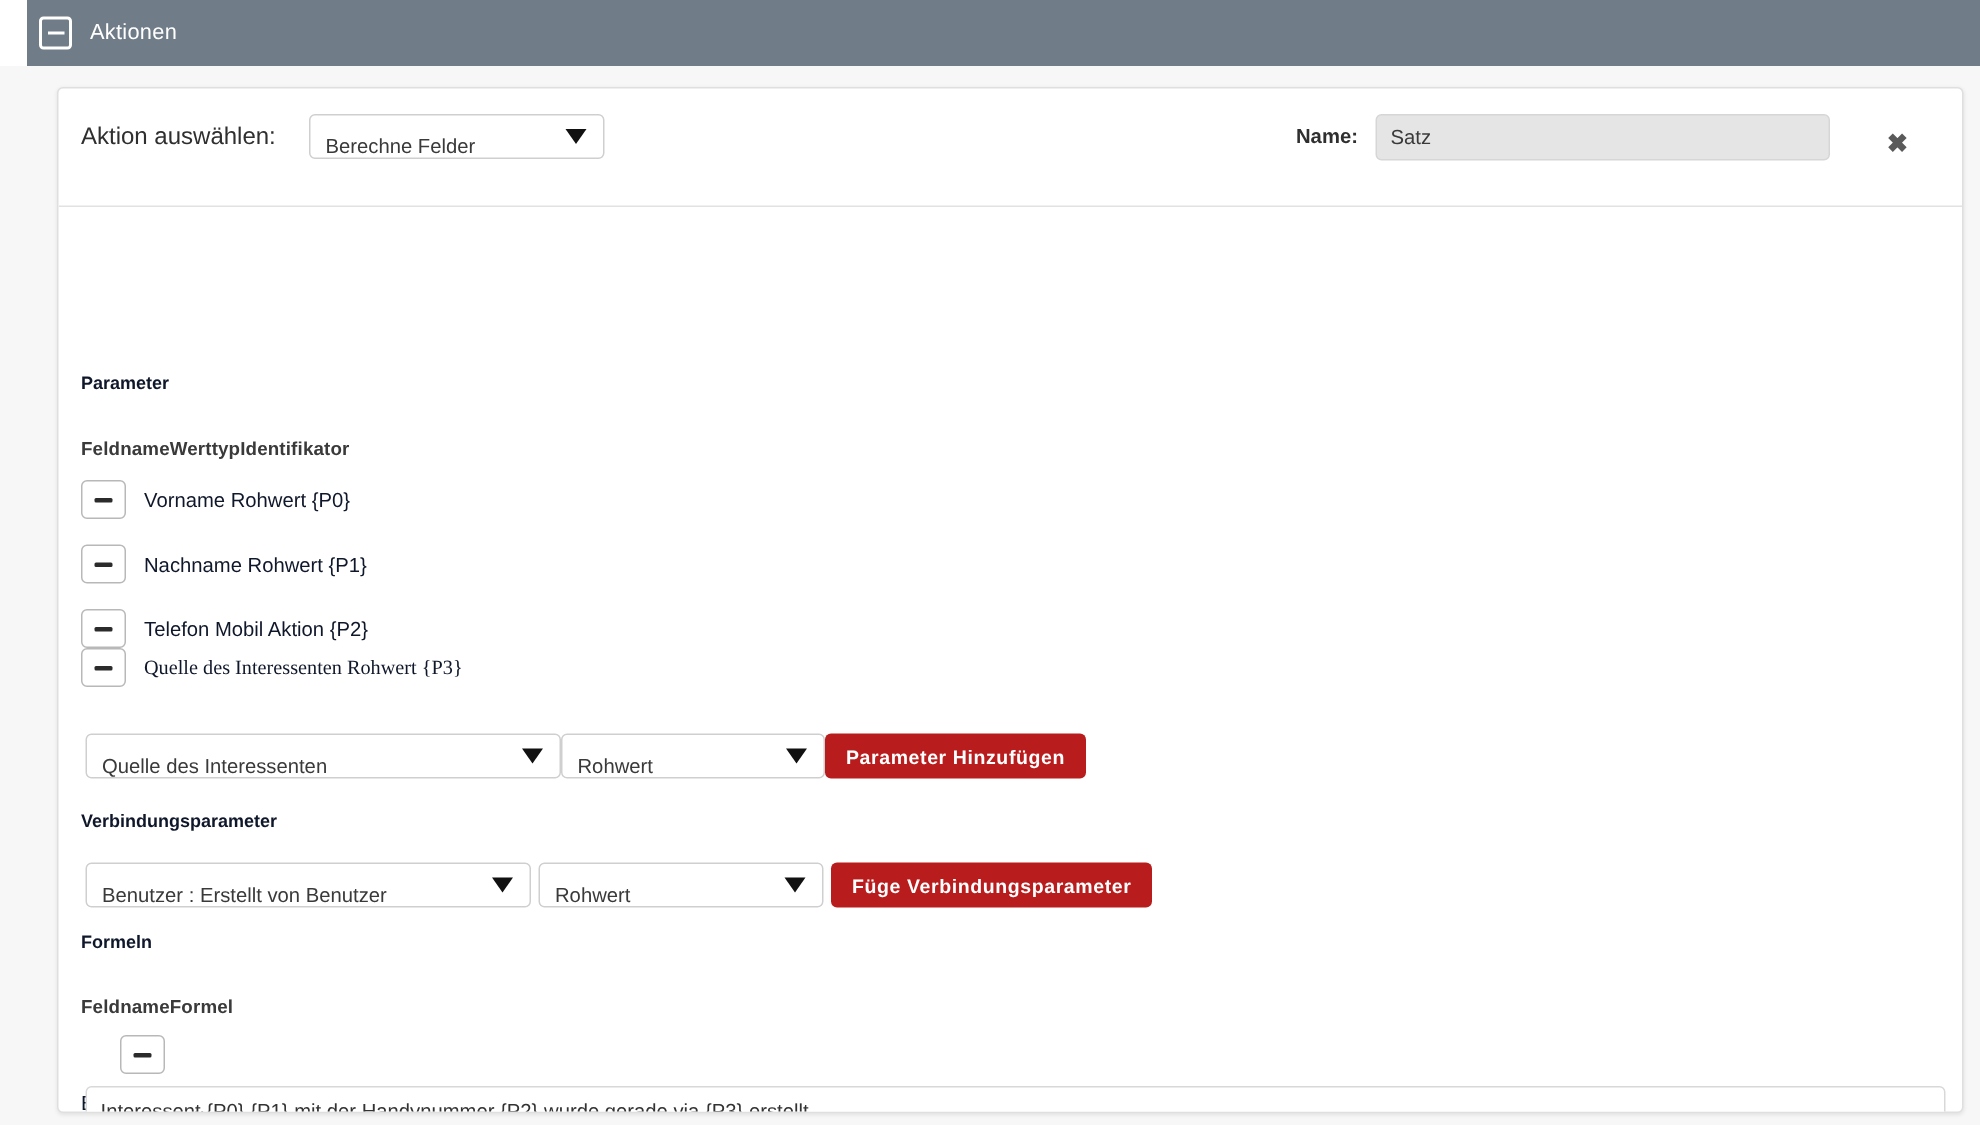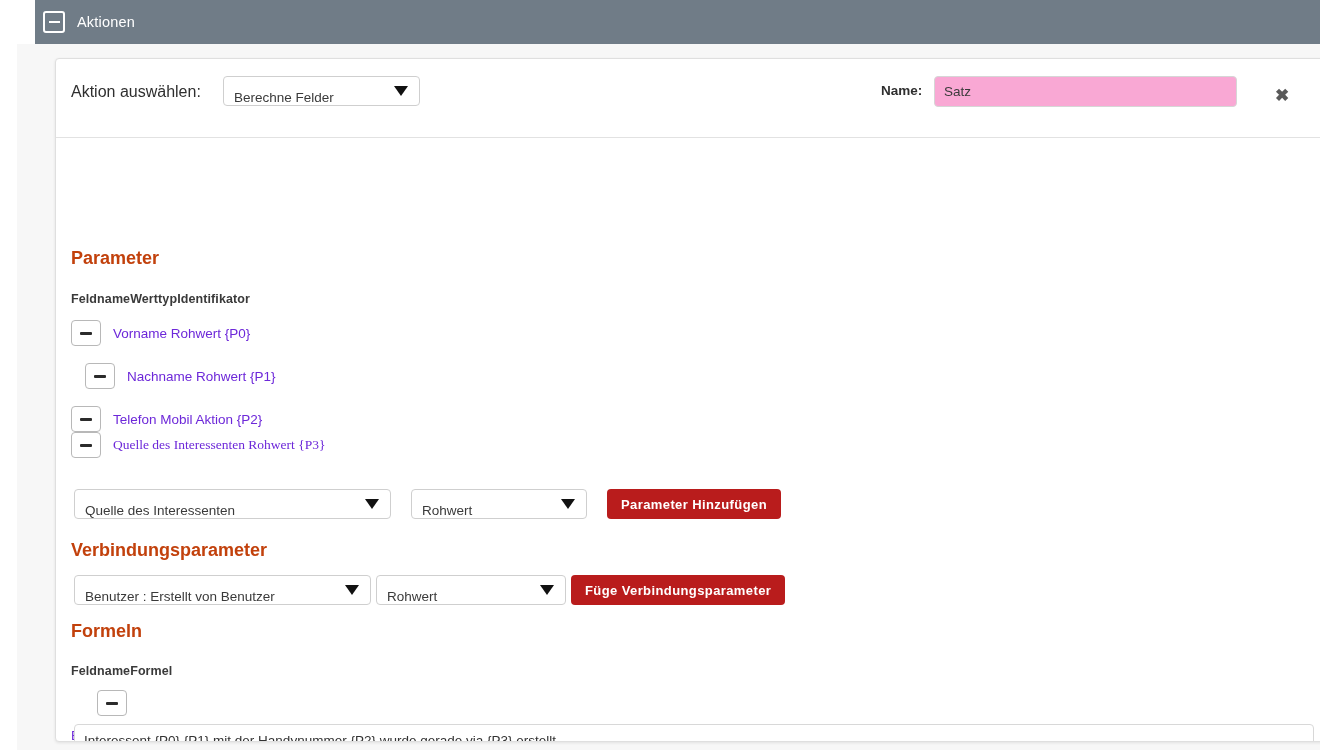--- a/index.html
+++ b/index.html
@@ -7,21 +7,20 @@
     margin: 0; padding: 0;
     width: 1320px; height: 750px;
     background: #ffffff;
     font-family: "Liberation Sans", sans-serif;
     overflow: hidden;
   }
   #page {
     position: relative;
     width: 1176px; height: 750px;
     background: #ffffff;
-    margin-left: 17px;
   }
 
   
   .panel-header {
     position: absolute;
     left: 18px; top: 0;
     width: 1302px; height: 44px;
     background: #707c87;
     display: flex;
     align-items: center;
@@ -110,21 +109,21 @@
     position: absolute;
     left: 825px; top: 24px;
     font-size: 13.5px;
     font-weight: bold;
     color: #2f2f2f;
   }
   .name-input {
     position: absolute;
     left: 878px; top: 17px;
     width: 303px; height: 31px;
-    background: #f9a8d4;
+    background: #e5e5e5;
     border: 1px solid #d6d6d6;
     border-radius: 4px;
     padding: 0 9px;
     font-family: "Liberation Sans", sans-serif;
     font-size: 13.5px;
     color: #3a3a3a;
     outline: none;
   }
   .close-x {
     position: absolute;
@@ -145,23 +144,23 @@
     padding: 0 0 0 0;
   }
   .inner-wrap {
     position: absolute;
     left: 10px; top: 14px;
     width: 1250px;
     height: 588px;
   }
 
   .sec-title {
-    font-size: 18px;
-    font-weight: bold;
-    color: #c2410c;
+    font-size: 12px;
+    font-weight: bold;
+    color: #0f172a;
     margin: 0;
   }
   .col-head {
     font-size: 12.5px;
     font-weight: bold;
     color: #3a3a3a;
     margin: 0;
     letter-spacing: .1px;
   }
 
@@ -180,21 +179,21 @@
     flex: 0 0 auto;
   }
   .minus-btn .bar {
     display: block;
     width: 12px; height: 3px;
     background: #2b2b2b;
     border-radius: 1px;
   }
   .item-label {
     font-size: 13.5px;
-    color: #6d28d9;
+    color: #0f172a;
     white-space: nowrap;
   }
 
   .btn-gray {
     background: #b91c1c;
     color: #ffffff;
     border: none;
     border-radius: 4px;
     font-family: "Liberation Sans", sans-serif;
     font-size: 13px;
@@ -216,25 +215,25 @@
     font-size: 13.5px;
     color: #333333;
     outline: none;
     width: 100%;
   }
 
   
   .p-parameter-title { position: absolute; left: 5px; top: 96px; }
   .p-param-colhead   { position: absolute; left: 5px; top: 140px; }
   .p-row0 { position: absolute; left: 5px; top: 168px; }
-  .p-row1 { position: absolute; left: 19px; top: 211px; text-align: center; }
+  .p-row1 { position: absolute; left: 5px; top: 211px; text-align: center; }
   .p-row2 { position: absolute; left: 5px; top: 254px; }
   .p-row3 { position: absolute; left: 5px; top: 280px; font-family: Liberation Serif, serif; }
 
-  .p-addparam-row { position: absolute; left: 8px; top: 337px; display: flex; align-items: center; gap: 20px; }
+  .p-addparam-row { position: absolute; left: 8px; top: 337px; display: flex; align-items: center; gap: 0; }
   .sel-pf  { width: 317px; height: 30px; }
   .sel-pt  { width: 176px; height: 30px; }
 
   .p-verb-title { position: absolute; left: 5px; top: 388px; }
   .p-verb-row   { position: absolute; left: 8px; top: 423px; display: flex; align-items: center; gap: 5px; }
   .sel-vf  { width: 297px; height: 30px; }
   .sel-vt  { width: 190px; height: 30px; }
 
   .p-formeln-title { position: absolute; left: 5px; top: 469px; }
   .p-formel-colhead{ position: absolute; left: 5px; top: 512px; }

